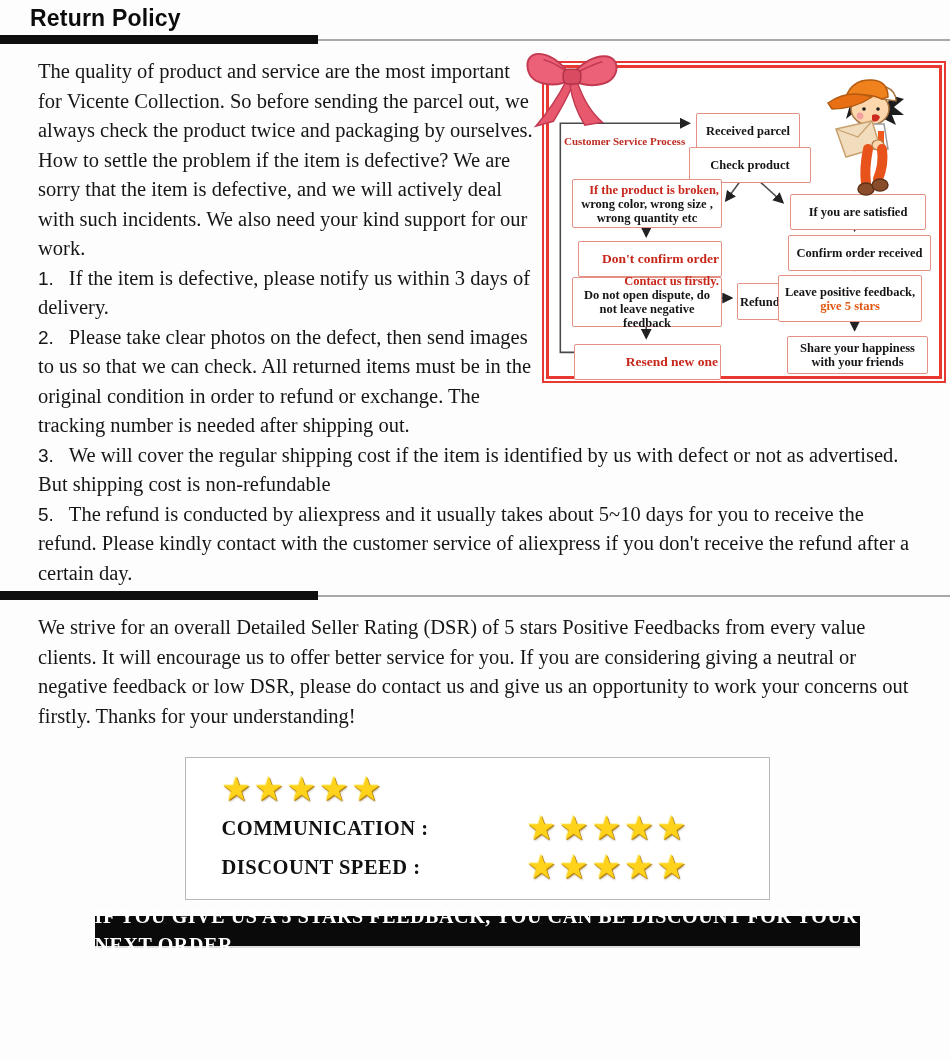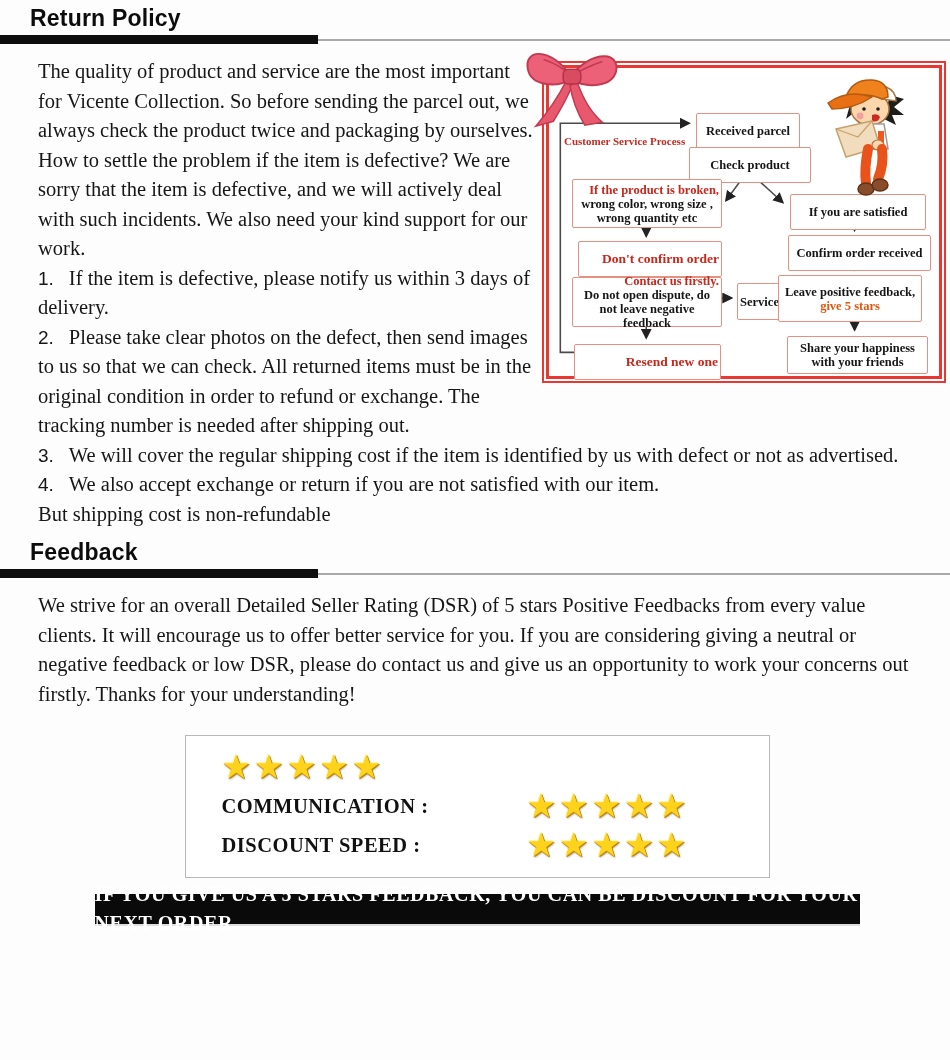--- a/index.html
+++ b/index.html
@@ -115,21 +115,21 @@
           <span>Don't confirm order</span>
         </div>
       <div class="fbox n-confirm">
           <span>Confirm order received</span>
         </div>
       <div class="fbox n-contact">
         <span class="red-t">Contact us firstly.</span>
         <span>Do not open dispute, do not leave negative feedback</span>
       </div>
       <div class="fbox n-refund">
-          <span>Service</span>
+          <span>Refund</span>
         </div>
       <div class="fbox n-positive">
         <span>Leave positive feedback,</span>
         <span class="orange-t">give 5 stars</span>
       </div>
       <div class="fbox n-resend red-t">
           <span>Resend new one</span>
         </div>
       <div class="fbox n-share">
           <span>Share your happiness with your friends</span>
@@ -169,26 +169,25 @@
         <ellipse cx="60" cy="112" rx="8" ry="6" fill="#8a4d2b" stroke="#5f3118" stroke-width="1.5"></ellipse>
       </svg>
     </div>
 
     <p>The quality of product and service are the most important for Vicente Collection. So before sending the parcel out, we always check the product twice and packaging by ourselves.</p>
     <p>How to settle the problem if the item is defective? We are sorry that the item is defective, and we will actively deal with such incidents. We also need your kind support for our work.</p>
 
     <p class="item"><span class="num">1.</span><span>If the item is defective, please notify us within 3 days of delivery.</span></p>
     <p class="item"><span class="num">2.</span><span>Please take clear photos on the defect, then send images to us so that we can check. All returned items must be in the original condition in order to refund or exchange. The tracking number is needed after shipping out.</span></p>
     <p class="item"><span class="num">3.</span><span>We will cover the regular shipping cost if the item is identified by us with defect or not as advertised.</span></p>
-    <p class="item"><span class="num">4.</span><span>We also accept exchange or return if you are not satisfied with our item.</span></p>
     <p>But shipping cost is non-refundable</p>
+    <p class="item"><span class="num">5.</span><span>The refund is conducted by aliexpress and it usually takes about 5~10 days for you to receive the refund. Please kindly contact with the customer service of aliexpress if you don't receive the refund after a certain day.</span></p>
     <div class="clear"></div>
   </div>
 
-  <div class="sec-title fb-header">Feedback</div>
   <div class="rule">
     <div class="grayline"></div>
     <div class="blackbar"></div>
   </div>
 
   <div class="fb-content">
     <p>We strive for an overall Detailed Seller Rating (DSR) of 5 stars Positive Feedbacks from every value clients. It will encourage us to offer better service for you. If you are considering giving a neutral or negative feedback or low DSR, please do contact us and give us an opportunity to work your concerns out firstly. Thanks for your understanding!</p>
 
     <div class="ratings">
       <div class="rating-row">

